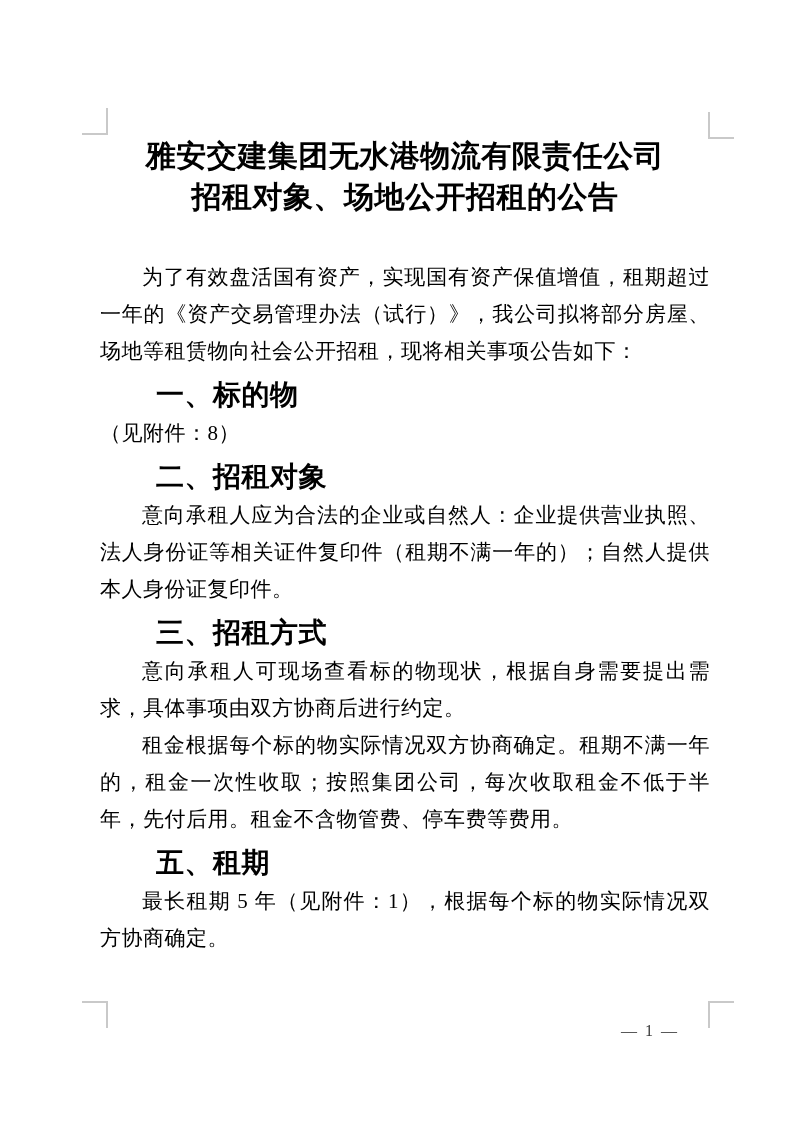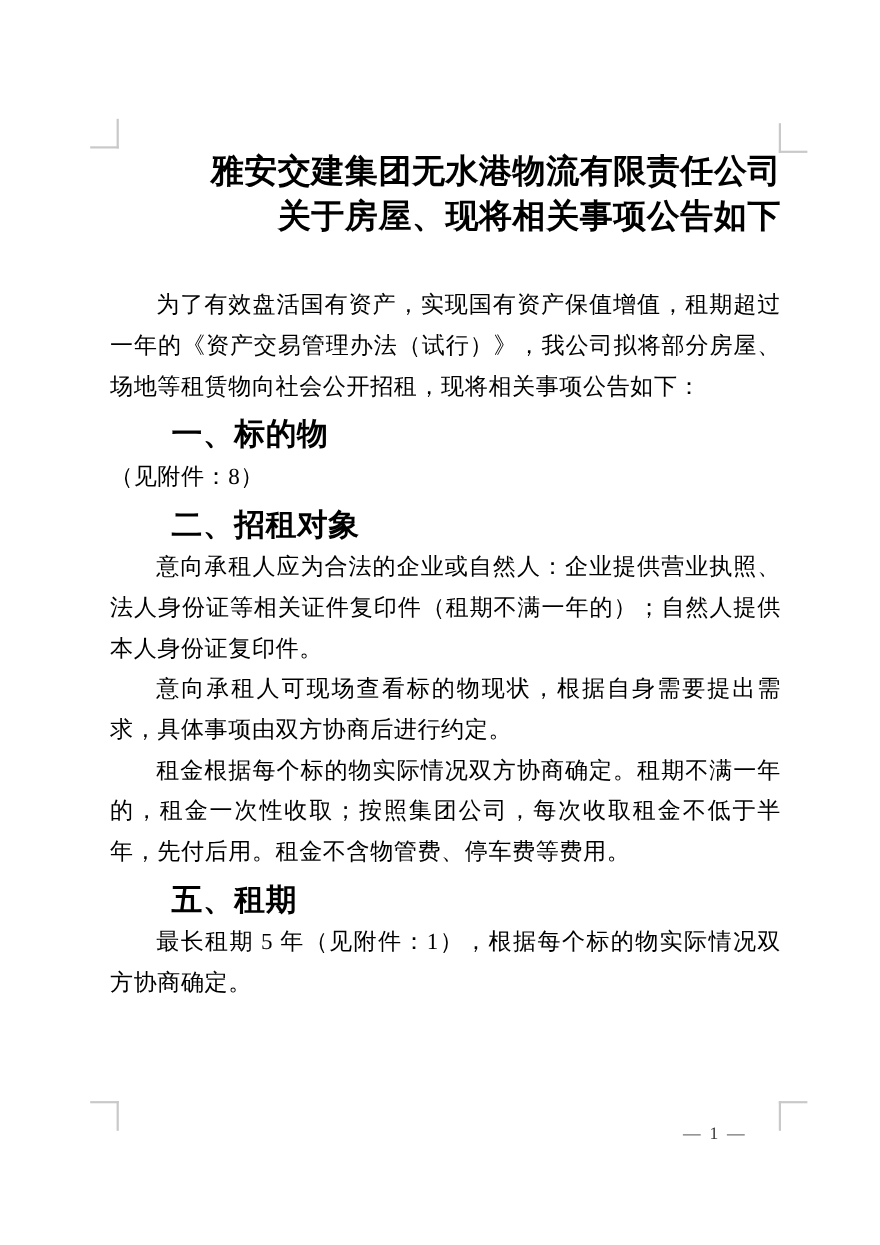--- a/index.html
+++ b/index.html
@@ -16,21 +16,21 @@
     font-family: "Liberation Serif", serif;
     color: #000000;
   }
   .content {
     position: absolute;
     left: 100px;
     top: 133px;
     width: 610px;
   }
   .doc-title {
-    text-align: right;
+    text-align: center;
     font-family: "Liberation Serif", serif;
     font-weight: 700;
     font-size: 30px;
     line-height: 41px;
     letter-spacing: 0.5px;
     margin: 2px 0 42px 0;
     color: #000000;
   }
   .para {
     font-size: 21px;
@@ -80,31 +80,32 @@
 
   <div class="crop tl"></div>
   <div class="crop tr"></div>
   <div class="crop bl"></div>
   <div class="crop br"></div>
 
   <div class="content">
 
     <div class="doc-title">
       <div>雅安交建集团无水港物流有限责任公司</div>
-      <div>关于房屋、现将相关事项公告如下</div>
+      <div>招租对象、场地公开招租的公告</div>
     </div>
 
     <p class="para indent">为了有效盘活国有资产，实现国有资产保值增值，租期超过一年的《资产交易管理办法（试行）》，我公司拟将部分房屋、场地等租赁物向社会公开招租，现将相关事项公告如下：</p>
 
     <div class="sec-heading">一、标的物</div>
     <p class="para">（见附件：8）</p>
 
     <div class="sec-heading">二、招租对象</div>
     <p class="para indent">意向承租人应为合法的企业或自然人：企业提供营业执照、法人身份证等相关证件复印件（租期不满一年的）；自然人提供本人身份证复印件。</p>
 
+    <div class="sec-heading">三、招租方式</div>
     <p class="para indent">意向承租人可现场查看标的物现状，根据自身需要提出需求，具体事项由双方协商后进行约定。</p>
 
     <p class="para indent">租金根据每个标的物实际情况双方协商确定。租期不满一年的，租金一次性收取；按照集团公司，每次收取租金不低于半年，先付后用。租金不含物管费、停车费等费用。</p>
 
     <div class="sec-heading">五、租期</div>
     <p class="para indent">最长租期 5 年（见附件：1），根据每个标的物实际情况双方协商确定。</p>
 
   </div>
 
   <div class="page-number">— 1 —</div>

